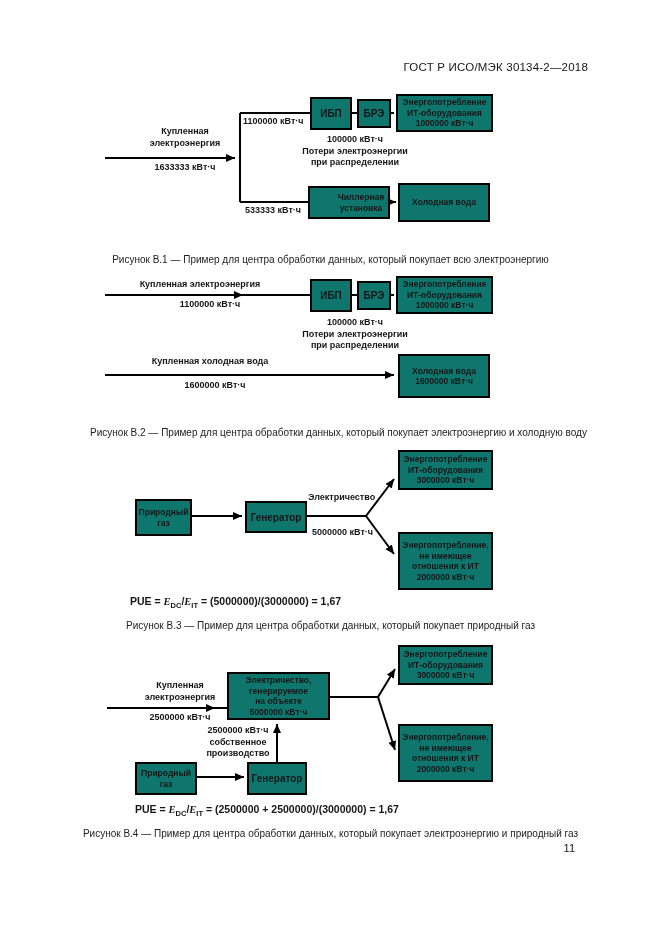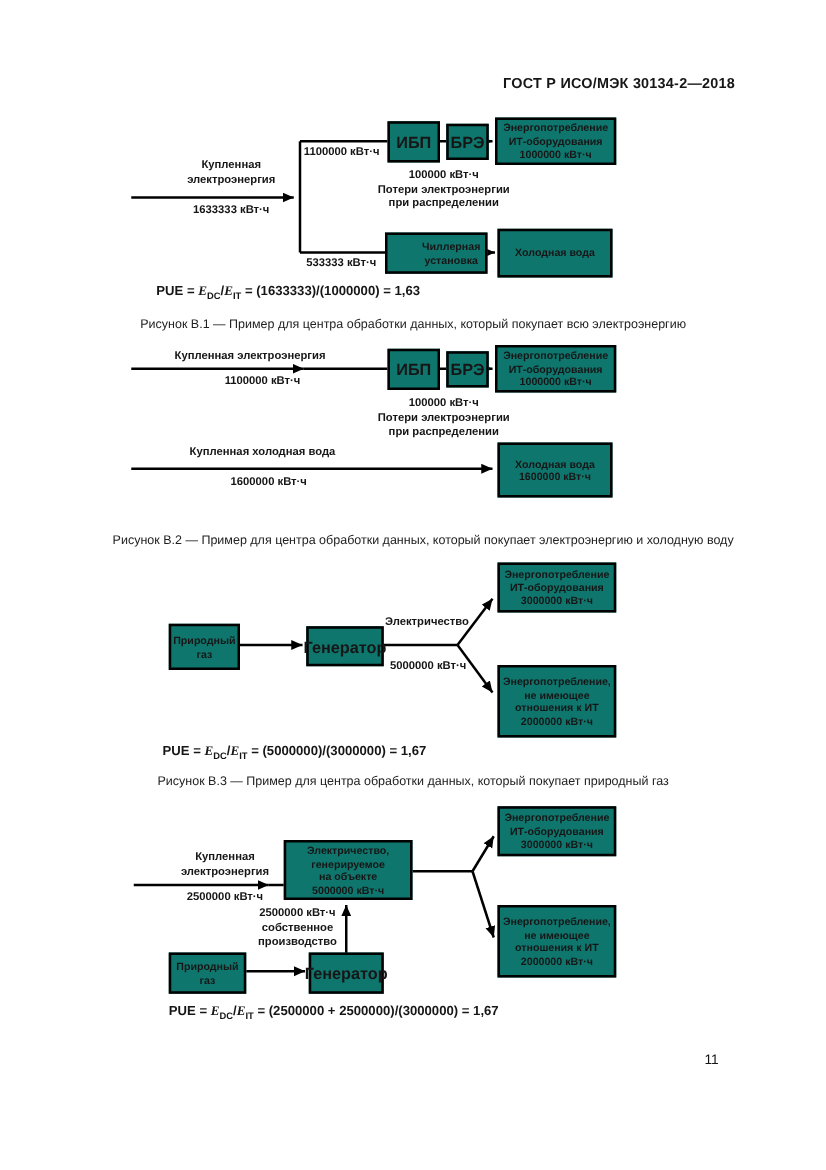--- a/index.html
+++ b/index.html
@@ -1,28 +1,28 @@
 <!DOCTYPE html>
 <html><head>
 <meta charset="utf-8">
 <style>
   html,body{margin:0;padding:0;background:#e9e9e9;}
   .page{
     position:relative;width:661px;height:936px;margin:0 auto;background:#ffffff;
     font-family:"Liberation Sans",sans-serif;color:#161616;overflow:hidden;
   }
-  .hdr{position:absolute;font-weight:bold;font-size:11.5px;letter-spacing:.2px;}
+  .hdr{position:absolute;font-weight:normal;font-size:11.5px;letter-spacing:.2px;}
   .pagenum{position:absolute;font-size:11px;}
   .box{
     position:absolute;border:2px solid #000;box-sizing:border-box;
     display:flex;align-items:center;justify-content:center;text-align:center;
     font-weight:bold;font-size:8.5px;line-height:10.5px;white-space:pre-line;
     background:#0f766e;
   }
-  .box.big{font-size:13px;line-height:11px;text-align:right;}
+  .box.big{font-size:10px;line-height:11px;text-align:right;}
   .lbl{position:absolute;font-weight:bold;font-size:9px;line-height:11.5px;white-space:pre-line;}
   .lbl.center{text-align:center;}
   .formula{position:absolute;font-weight:bold;font-size:10.5px;white-space:nowrap;}
   .formula .evar i{font-style:italic;font-family:"Liberation Serif",serif;}
   .formula .evar sub{font-size:7.5px;font-weight:bold;}
   .caption{position:absolute;left:0;right:0;text-align:center;font-size:10px;color:#222;}
   svg.wires{position:absolute;overflow:visible;}
   svg.wires line,svg.wires path.w{stroke:#000;stroke-width:2;fill:none;}
   svg.wires marker path{fill:#000;stroke:none;}
 </style>
@@ -58,21 +58,20 @@
 ИТ-оборудования
 1000000 кВт·ч</div>
   <div class="lbl center" style="left:285px;top:134px;width:140px;">100000 кВт·ч
 Потери электроэнергии
 при распределении</div>
   <div class="lbl" style="left:245px;top:205px;">533333 кВт·ч</div>
   <div class="box" style="left:308px;top:186px;width:82px;height:33px;padding-left:24px;">Чиллерная
 установка</div>
   <div class="box" style="left:398px;top:183px;width:92px;height:39px;">Холодная вода</div>
 
-  <div class="formula" style="left:125px;top:227px;"><span>PUE = </span><span class="evar"><i>E</i><sub>DC</sub></span><span>/</span><span class="evar"><i>E</i><sub>IT</sub></span><span> = (1633333)/(1000000) = 1,63</span></div>
   <div class="caption" style="top:254px;">Рисунок В.1 — Пример для центра обработки данных, который покупает всю электроэнергию</div>
 
   <svg class="wires" style="left:100px;top:270px;" width="400" height="115">
     <defs>
       <marker id="a2" markerUnits="userSpaceOnUse" markerWidth="10" markerHeight="9" refX="9" refY="4" orient="auto">
           <path d="M0,0 L9,4 L0,8 Z"></path>
         </marker>
     </defs>
     <line x1="5" y1="25" x2="143" y2="25" marker-end="url(#a2)"></line>
     <line x1="143" y1="25" x2="210" y2="25"></line>
@@ -156,16 +155,17 @@
   <div class="box big" style="left:247px;top:762px;width:60px;height:33px;">Генератор</div>
   <div class="box" style="left:398px;top:645px;width:95px;height:40px;">Энергопотребление
 ИТ-оборудования
 3000000 кВт·ч</div>
   <div class="box" style="left:398px;top:724px;width:95px;height:58px;">Энергопотребление,
 не имеющее
 отношения к ИТ
 2000000 кВт·ч</div>
 
   <div class="formula" style="left:135px;top:803px;"><span>PUE = </span><span class="evar"><i>E</i><sub>DC</sub></span><span>/</span><span class="evar"><i>E</i><sub>IT</sub></span><span> = (2500000 + 2500000)/(3000000) = 1,67</span></div>
+  <div class="caption" style="top:828px;">Рисунок В.4 — Пример для центра обработки данных, который покупает электроэнергию и природный газ</div>
 
   <div class="pagenum" style="top:842px;right:86px;">11</div>
 
 </div>
 
 </body></html>

